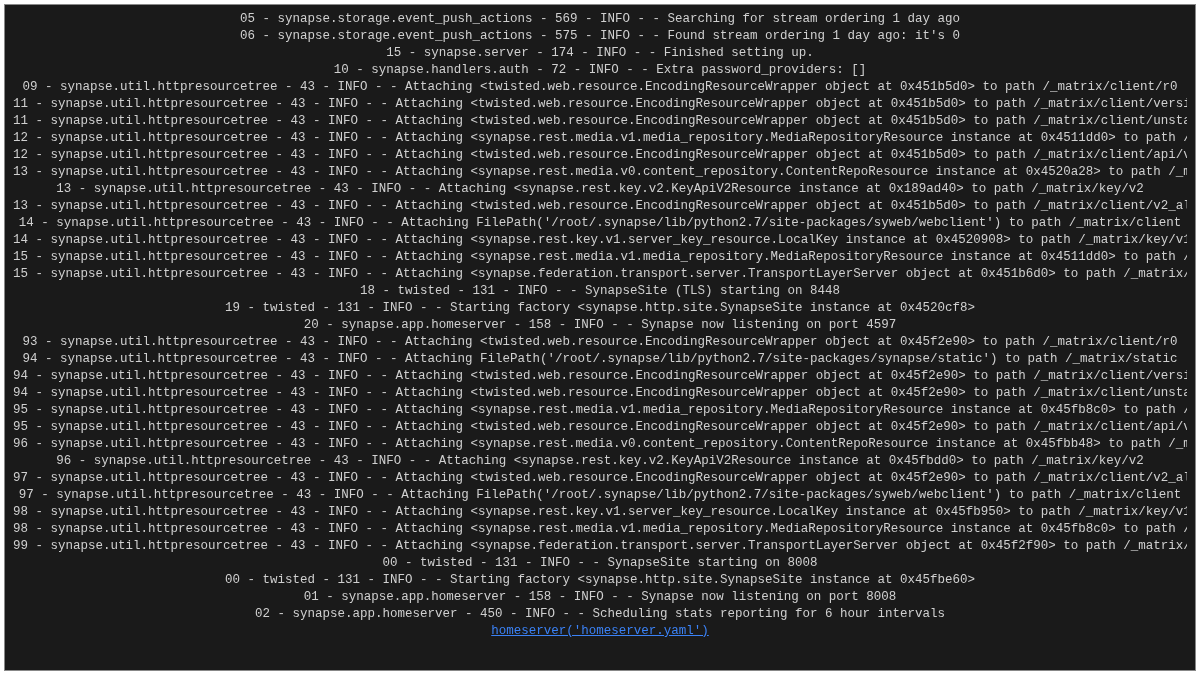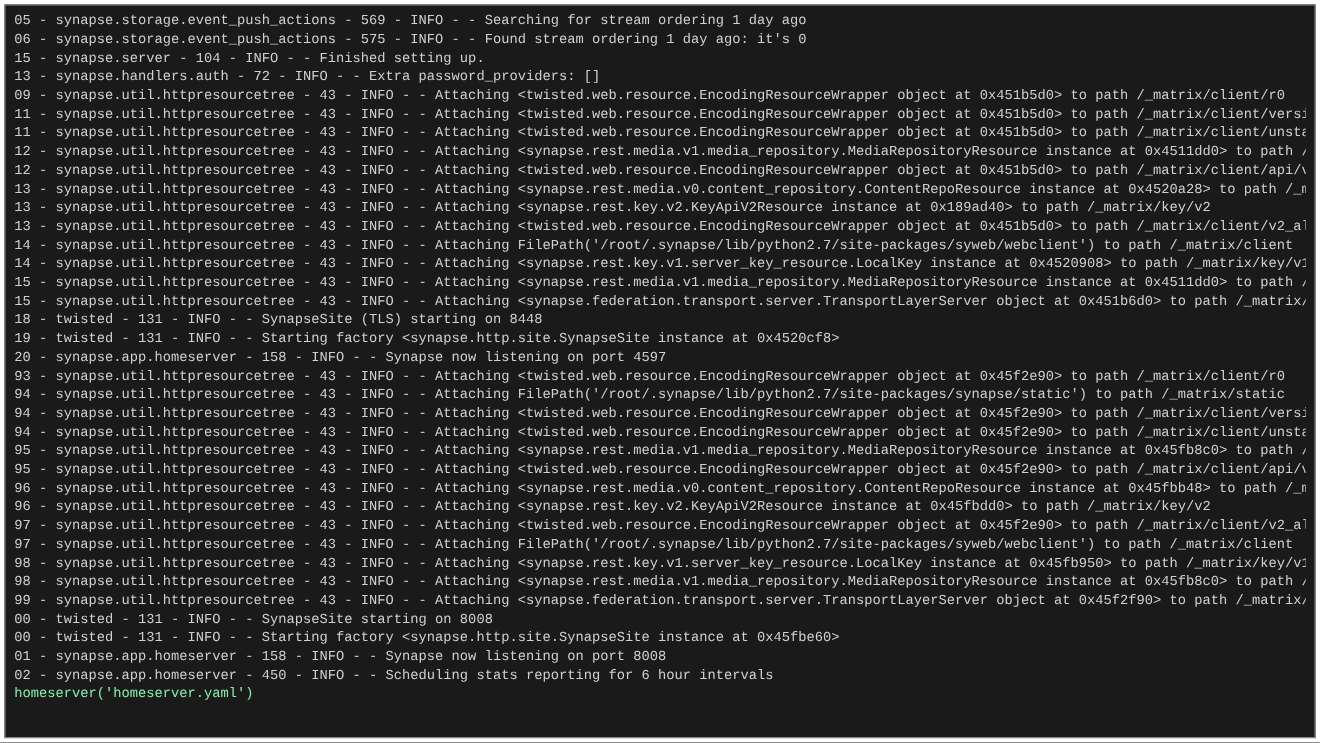--- a/index.html
+++ b/index.html
@@ -19,38 +19,40 @@
       border: 1px solid #888;
       width: 100%;
       height: 100%;
       padding: 6px 8px;
       font-family: "Consolas", "Courier New", monospace;
       font-size: 12.5px;
       line-height: 17px;
       color: #d0d0d0;
       overflow: hidden;
       white-space: nowrap;
+      text-align: center;
     }
     .log-line {
       white-space: nowrap;
       overflow: hidden;
     }
     .green {
-      color: #86efac;
+      color: #3b82f6;
+      text-decoration: underline;
     }
   </style>
 </head>
 <body>
 
 <div class="terminal">
   <div id="log-container">
       <div class="log-line">05 - synapse.storage.event_push_actions - 569 - INFO -  - Searching for stream ordering 1 day ago</div>
       <div class="log-line">06 - synapse.storage.event_push_actions - 575 - INFO -  - Found stream ordering 1 day ago: it's 0</div>
-      <div class="log-line">15 - synapse.server - 104 - INFO -  - Finished setting up.</div>
-      <div class="log-line">13 - synapse.handlers.auth - 72 - INFO -  - Extra password_providers: []</div>
+      <div class="log-line">15 - synapse.server - 174 - INFO -  - Finished setting up.</div>
+      <div class="log-line">10 - synapse.handlers.auth - 72 - INFO -  - Extra password_providers: []</div>
       <div class="log-line">09 - synapse.util.httpresourcetree - 43 - INFO -  - Attaching &lt;twisted.web.resource.EncodingResourceWrapper object at 0x451b5d0&gt; to path /_matrix/client/r0</div>
       <div class="log-line">11 - synapse.util.httpresourcetree - 43 - INFO -  - Attaching &lt;twisted.web.resource.EncodingResourceWrapper object at 0x451b5d0&gt; to path /_matrix/client/versio</div>
       <div class="log-line">11 - synapse.util.httpresourcetree - 43 - INFO -  - Attaching &lt;twisted.web.resource.EncodingResourceWrapper object at 0x451b5d0&gt; to path /_matrix/client/unstab</div>
       <div class="log-line">12 - synapse.util.httpresourcetree - 43 - INFO -  - Attaching &lt;synapse.rest.media.v1.media_repository.MediaRepositoryResource instance at 0x4511dd0&gt; to path /_</div>
       <div class="log-line">12 - synapse.util.httpresourcetree - 43 - INFO -  - Attaching &lt;twisted.web.resource.EncodingResourceWrapper object at 0x451b5d0&gt; to path /_matrix/client/api/v1</div>
       <div class="log-line">13 - synapse.util.httpresourcetree - 43 - INFO -  - Attaching &lt;synapse.rest.media.v0.content_repository.ContentRepoResource instance at 0x4520a28&gt; to path /_ma</div>
       <div class="log-line">13 - synapse.util.httpresourcetree - 43 - INFO -  - Attaching &lt;synapse.rest.key.v2.KeyApiV2Resource instance at 0x189ad40&gt; to path /_matrix/key/v2</div>
       <div class="log-line">13 - synapse.util.httpresourcetree - 43 - INFO -  - Attaching &lt;twisted.web.resource.EncodingResourceWrapper object at 0x451b5d0&gt; to path /_matrix/client/v2_alp</div>
       <div class="log-line">14 - synapse.util.httpresourcetree - 43 - INFO -  - Attaching FilePath('/root/.synapse/lib/python2.7/site-packages/syweb/webclient') to path /_matrix/client</div>
       <div class="log-line">14 - synapse.util.httpresourcetree - 43 - INFO -  - Attaching &lt;synapse.rest.key.v1.server_key_resource.LocalKey instance at 0x4520908&gt; to path /_matrix/key/v1</div>

